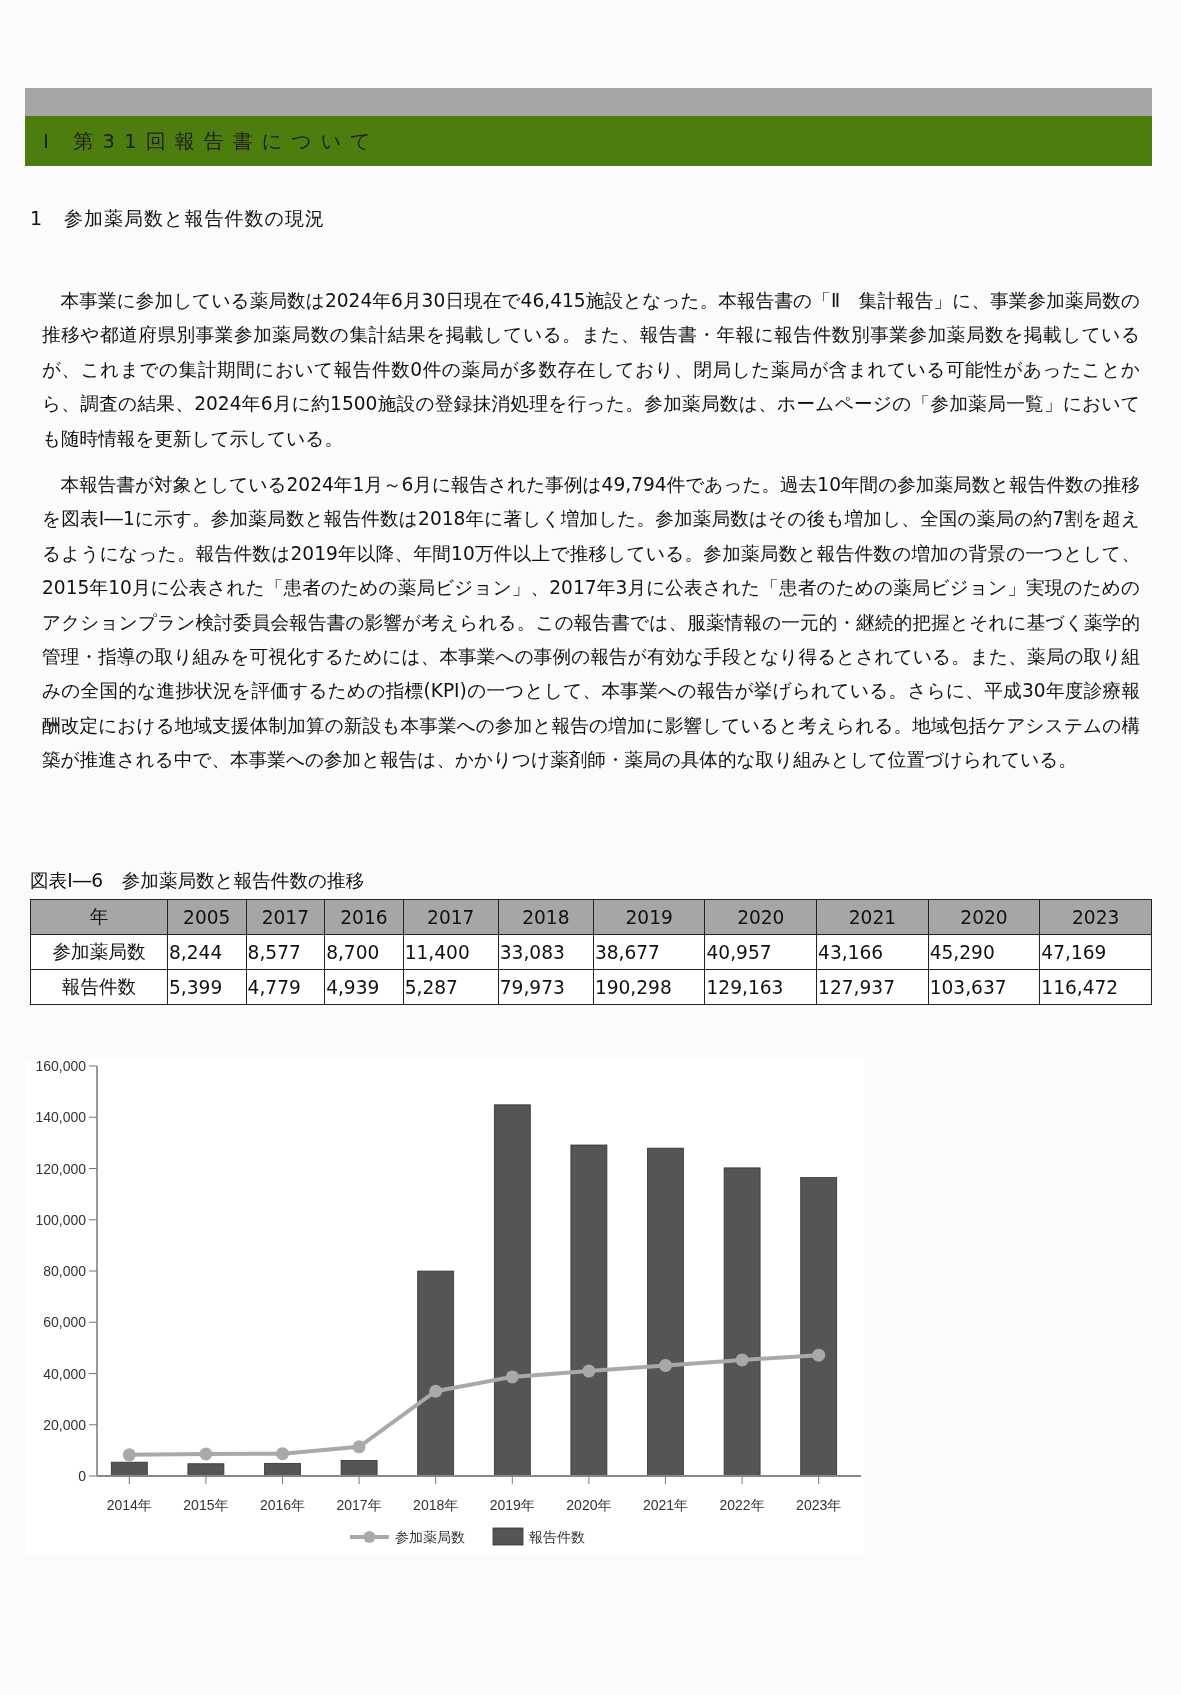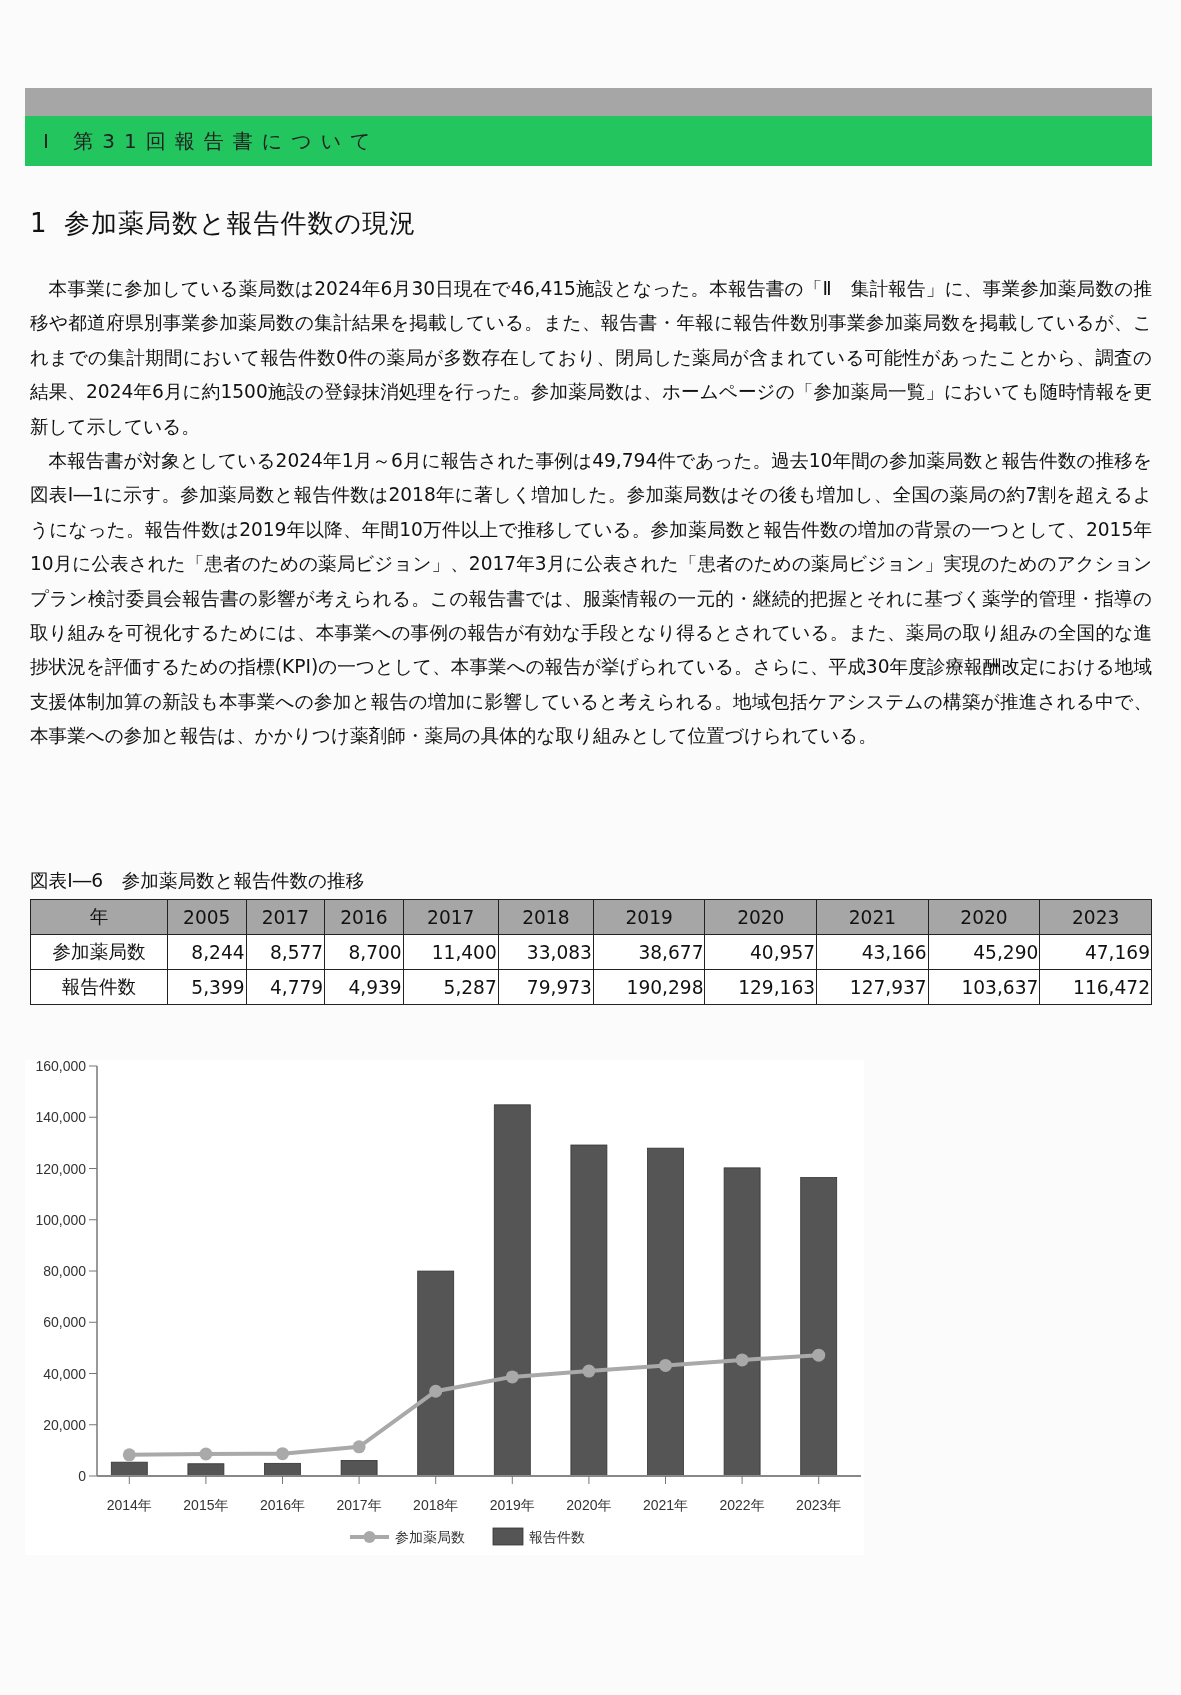--- a/index.html
+++ b/index.html
@@ -2,33 +2,33 @@
 <html><head>
 <meta charset="utf-8">
 <style>
   html, body { margin: 0; padding: 0; }
   body {
     width: 1181px; height: 1695px; background: #fbfbfb; position: relative;
     font-family: "DejaVu Sans", "Liberation Sans", sans-serif; color: #111;
     overflow: hidden;
   }
   .band-dark { position: absolute; left: 25px; top: 88px; width: 1127px; height: 28px; background: #a6a6a6; }
-  .band-light { position: absolute; left: 25px; top: 116px; width: 1127px; height: 50px; background: #22c55e;
+  .band-light { position: absolute; left: 25px; top: 116px; width: 1127px; height: 50px; background: #4d7c0f;
     display: flex; align-items: center; }
   .band-light .title { margin-left: 18px; font-size: 20px; letter-spacing: 9px; color: #222; }
-  .subhead { position: absolute; left: 30px; top: 206px; font-size: 26px; letter-spacing: 1px; }
+  .subhead { position: absolute; left: 30px; top: 206px; font-size: 19px; letter-spacing: 1px; }
   .subhead .num { display: inline-block; width: 34px; }
   .body-text { position: absolute; left: 30px; top: 272px; width: 1122px; font-size: 18.6px; line-height: 34.4px;
     text-align: justify; text-align-last: left; }
-  .body-text p { margin: 0; text-indent: 1em; }
+  .body-text p { margin: 12px; text-indent: 1em; }
   .fig-caption { position: absolute; left: 30px; top: 868px; font-size: 18.6px; }
   table.data { position: absolute; left: 30px; top: 899px; width: 1122px; border-collapse: collapse; font-size: 18.6px; }
   table.data td, table.data th { border: 1.5px solid #222; height: 34px; padding: 0 1px; font-weight: normal; }
   table.data th { background: #a6a6a6; text-align: center; }
-  table.data td { background: #fff; text-align: right; }
+  table.data td { background: #fff; text-align: left; }
   table.data td.rowh { text-align: center; }
   table.data col.c0 { width: 137px; }
   .chart-box { position: absolute; left: 25px; top: 1060px; width: 839px; height: 495px; background: #fff; }
   .chart-box svg { position: absolute; left: 0; top: 0; }
   .axis-lbl { font-family: "Liberation Sans", sans-serif; font-size: 14px; fill: #333; }
   .legend-lbl { font-family: "DejaVu Sans", sans-serif; font-size: 14px; fill: #333; }
 </style>
 </head>
 <body>
 

